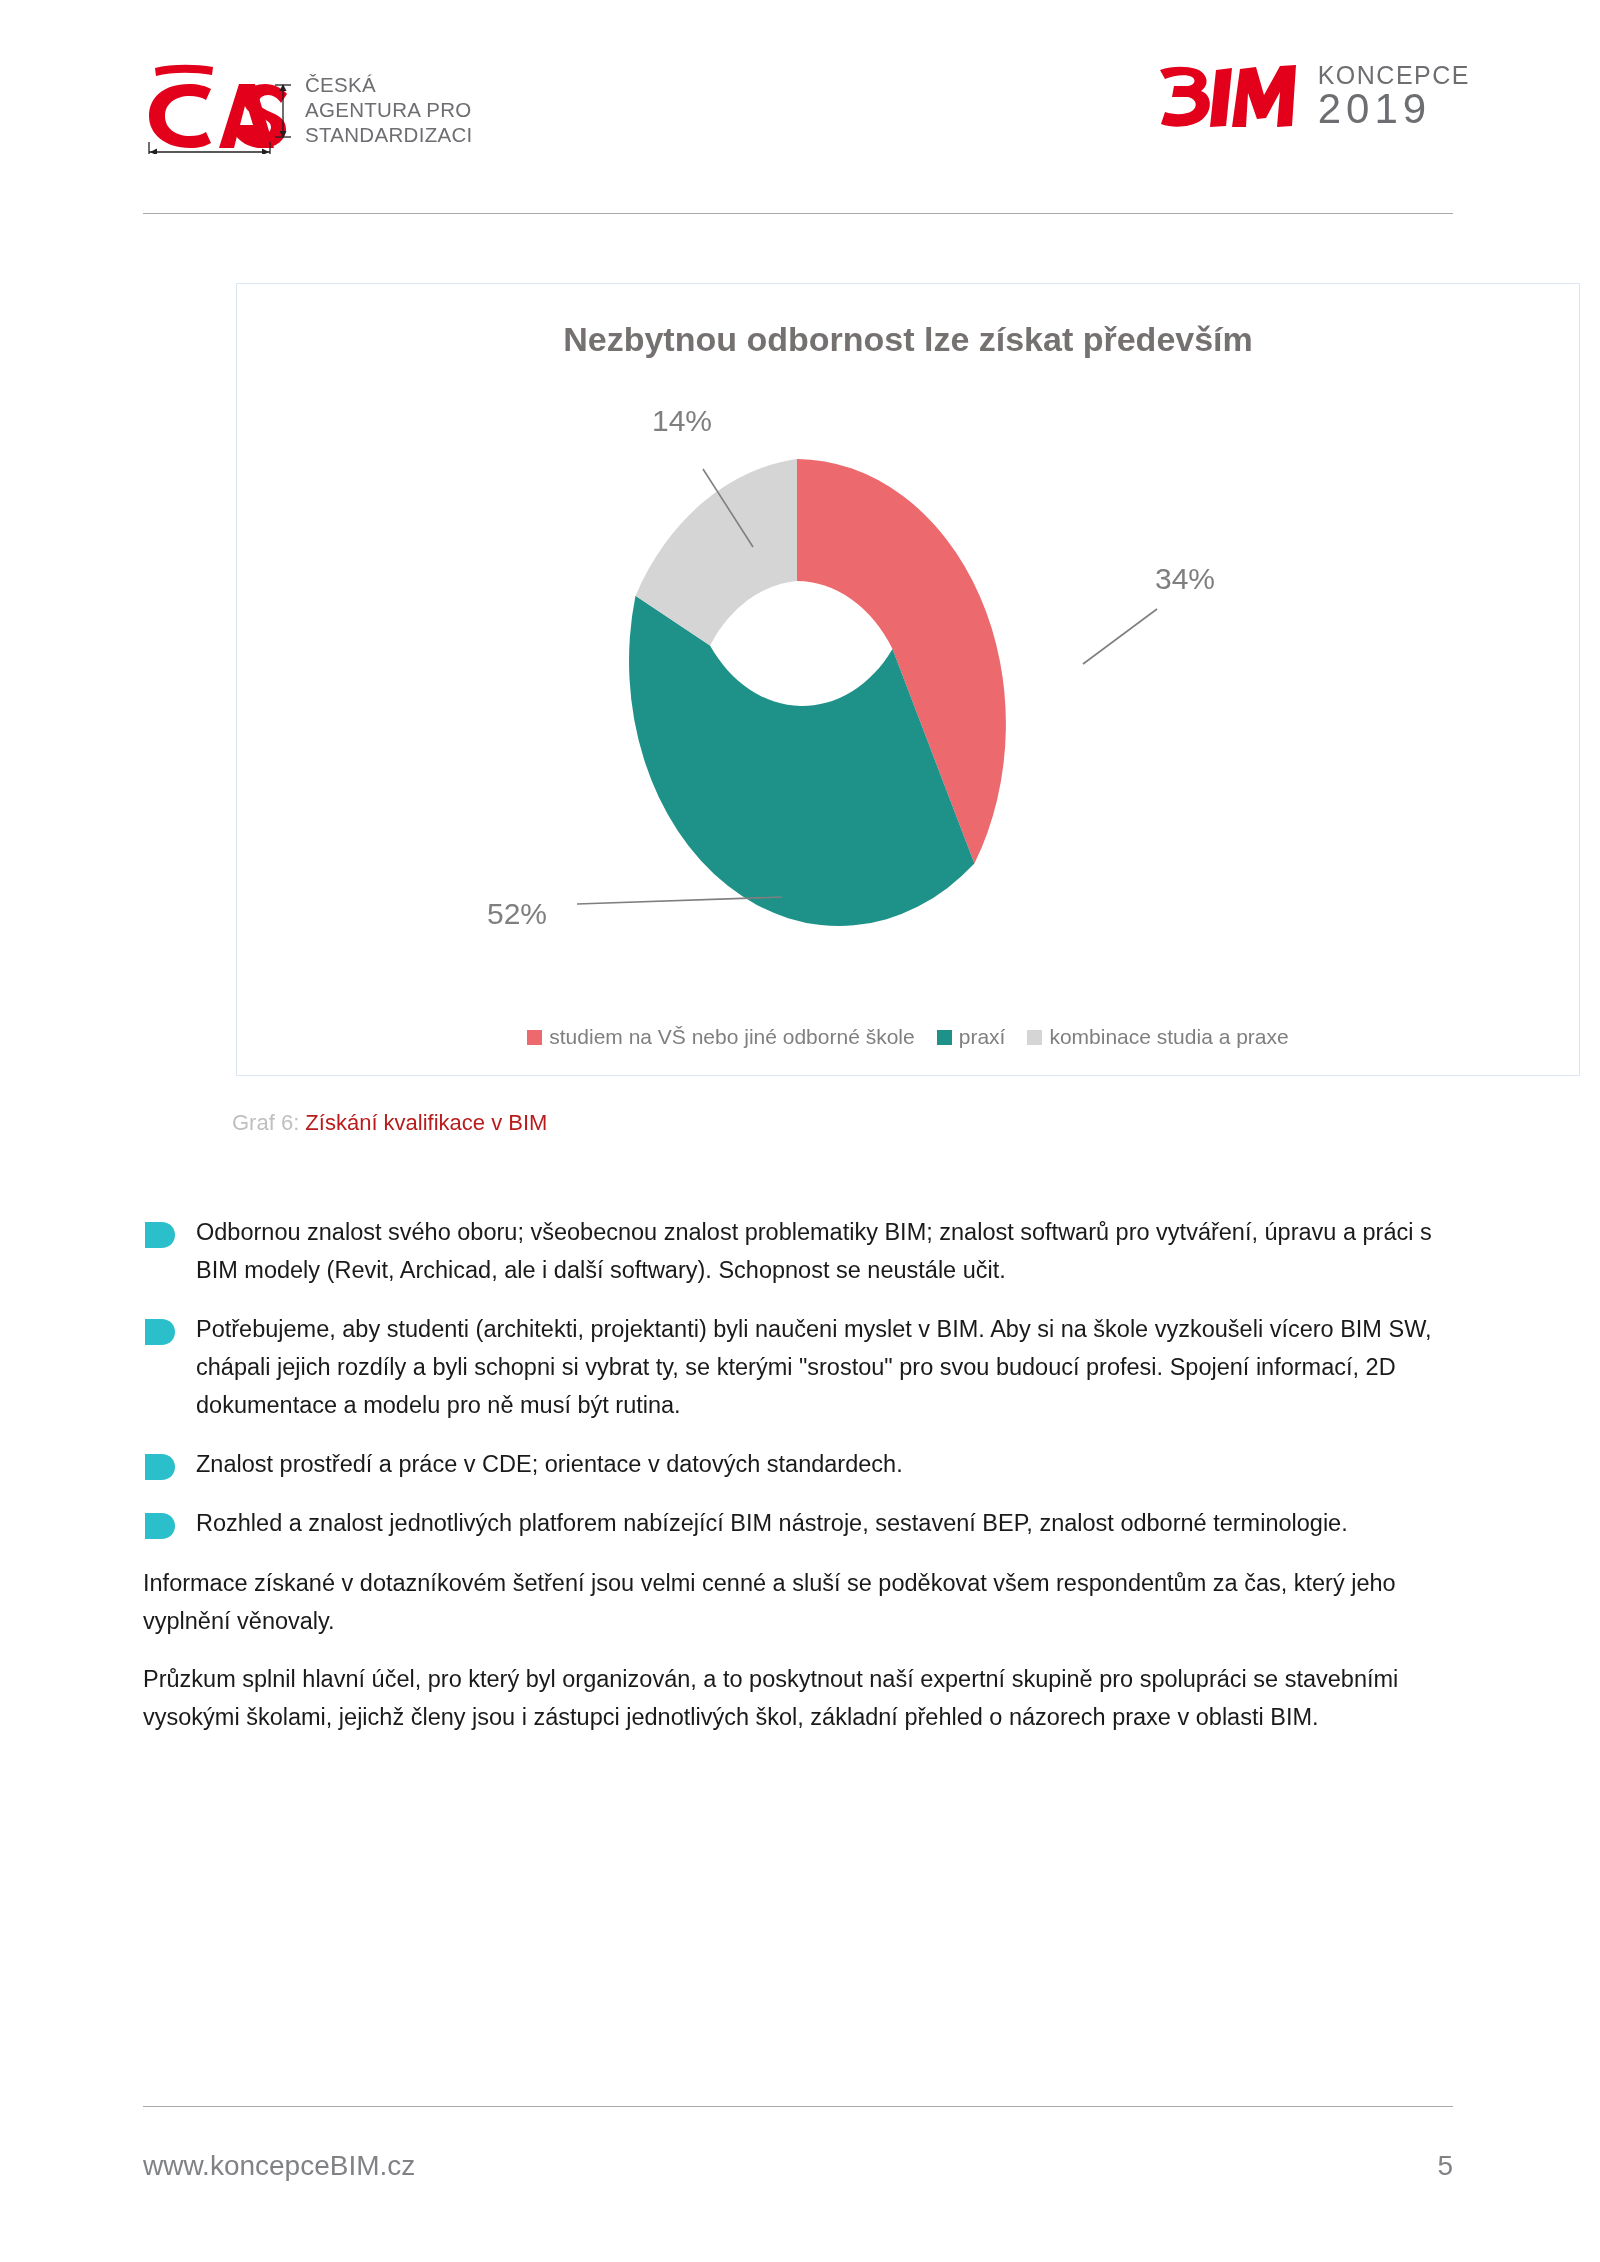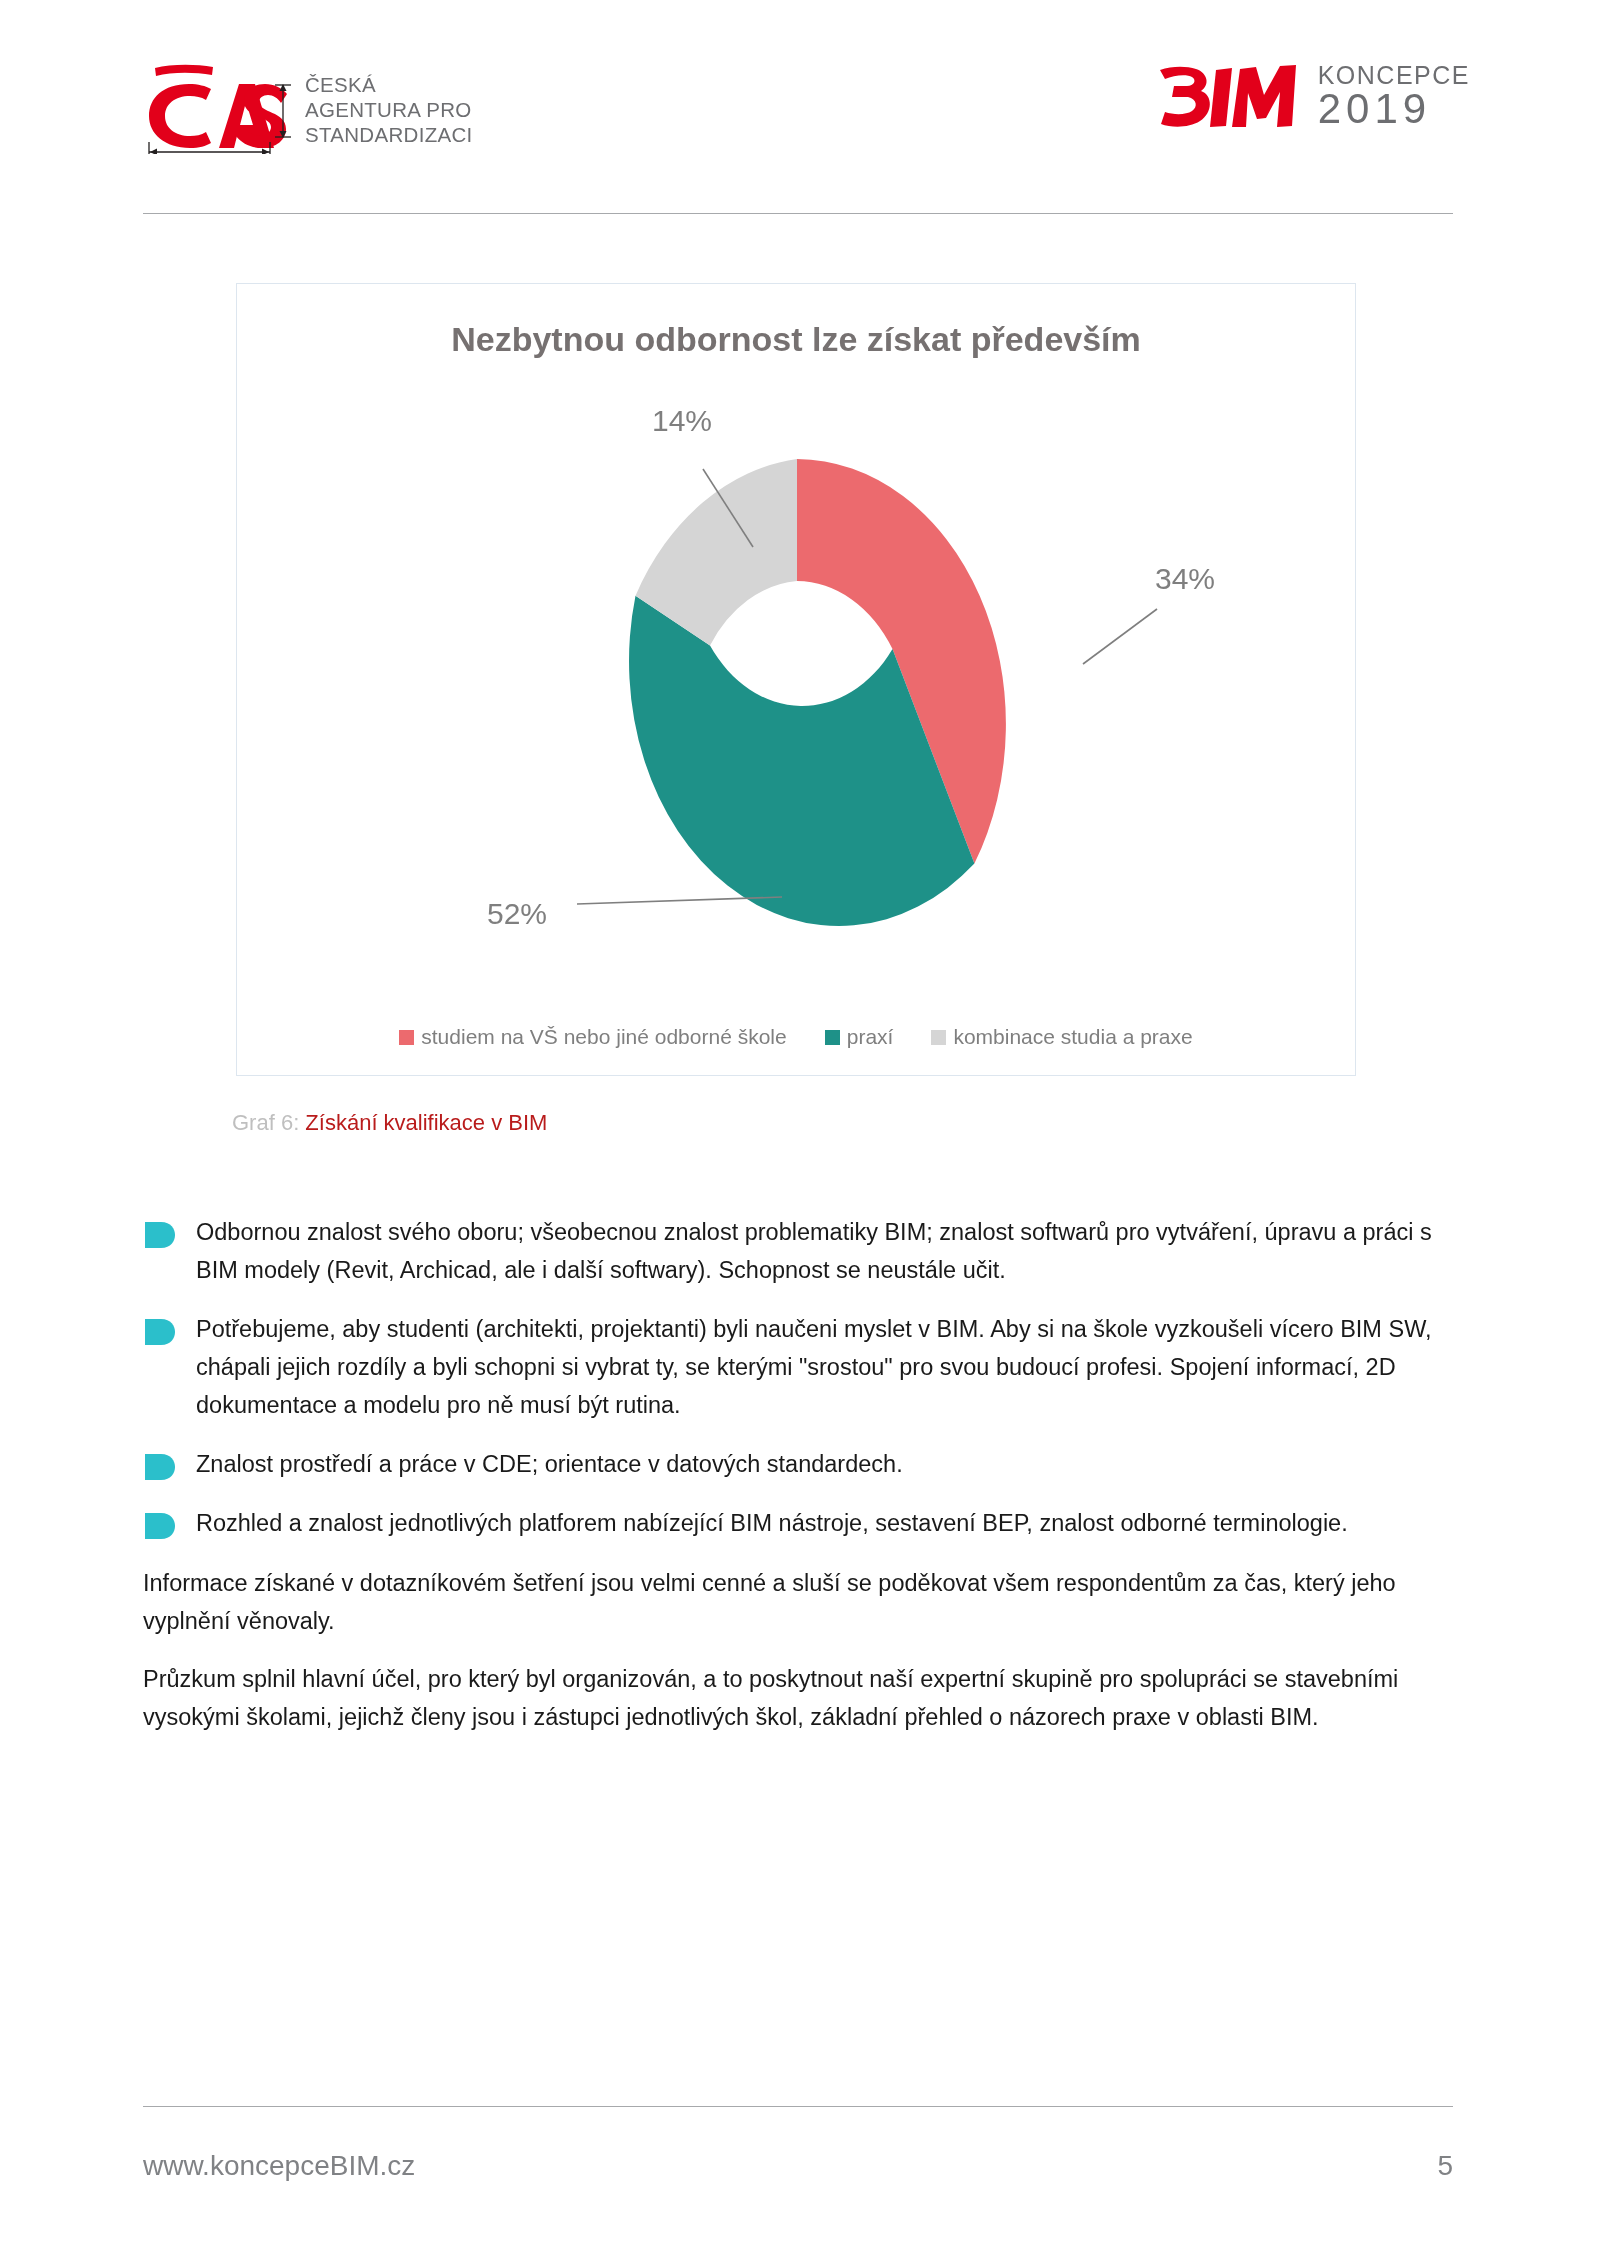--- a/index.html
+++ b/index.html
@@ -78,21 +78,21 @@
     width: 1310px;
     height: 1px;
     background: #a7a9ac;
   }
 
   
   .chart-box {
     position: absolute;
     left: 236px;
     top: 283px;
-    width: 1120px;
+    width: 1344px;
     height: 793px;
     border: 1px solid #dde6ef;
     background: #ffffff;
     box-sizing: border-box;
   }
   .chart-title {
     position: absolute;
     left: 0; top: 36px;
     width: 100%;
     text-align: center;
@@ -124,21 +124,21 @@
   .pct-52 { left: 250px; top: 590px; margin-top: 23px; }
 
   .legend {
     position: absolute;
     left: 0;
     bottom: 26px;
     width: 100%;
     display: flex;
     justify-content: center;
     align-items: flex-end;
-    gap: 16px;
+    gap: 0px;
   }
   .legend-item {
     display: flex;
     align-items: center;
     margin: 0 11px;
   }
   .legend-swatch {
     width: 15px;
     height: 15px;
     margin-right: 7px;

